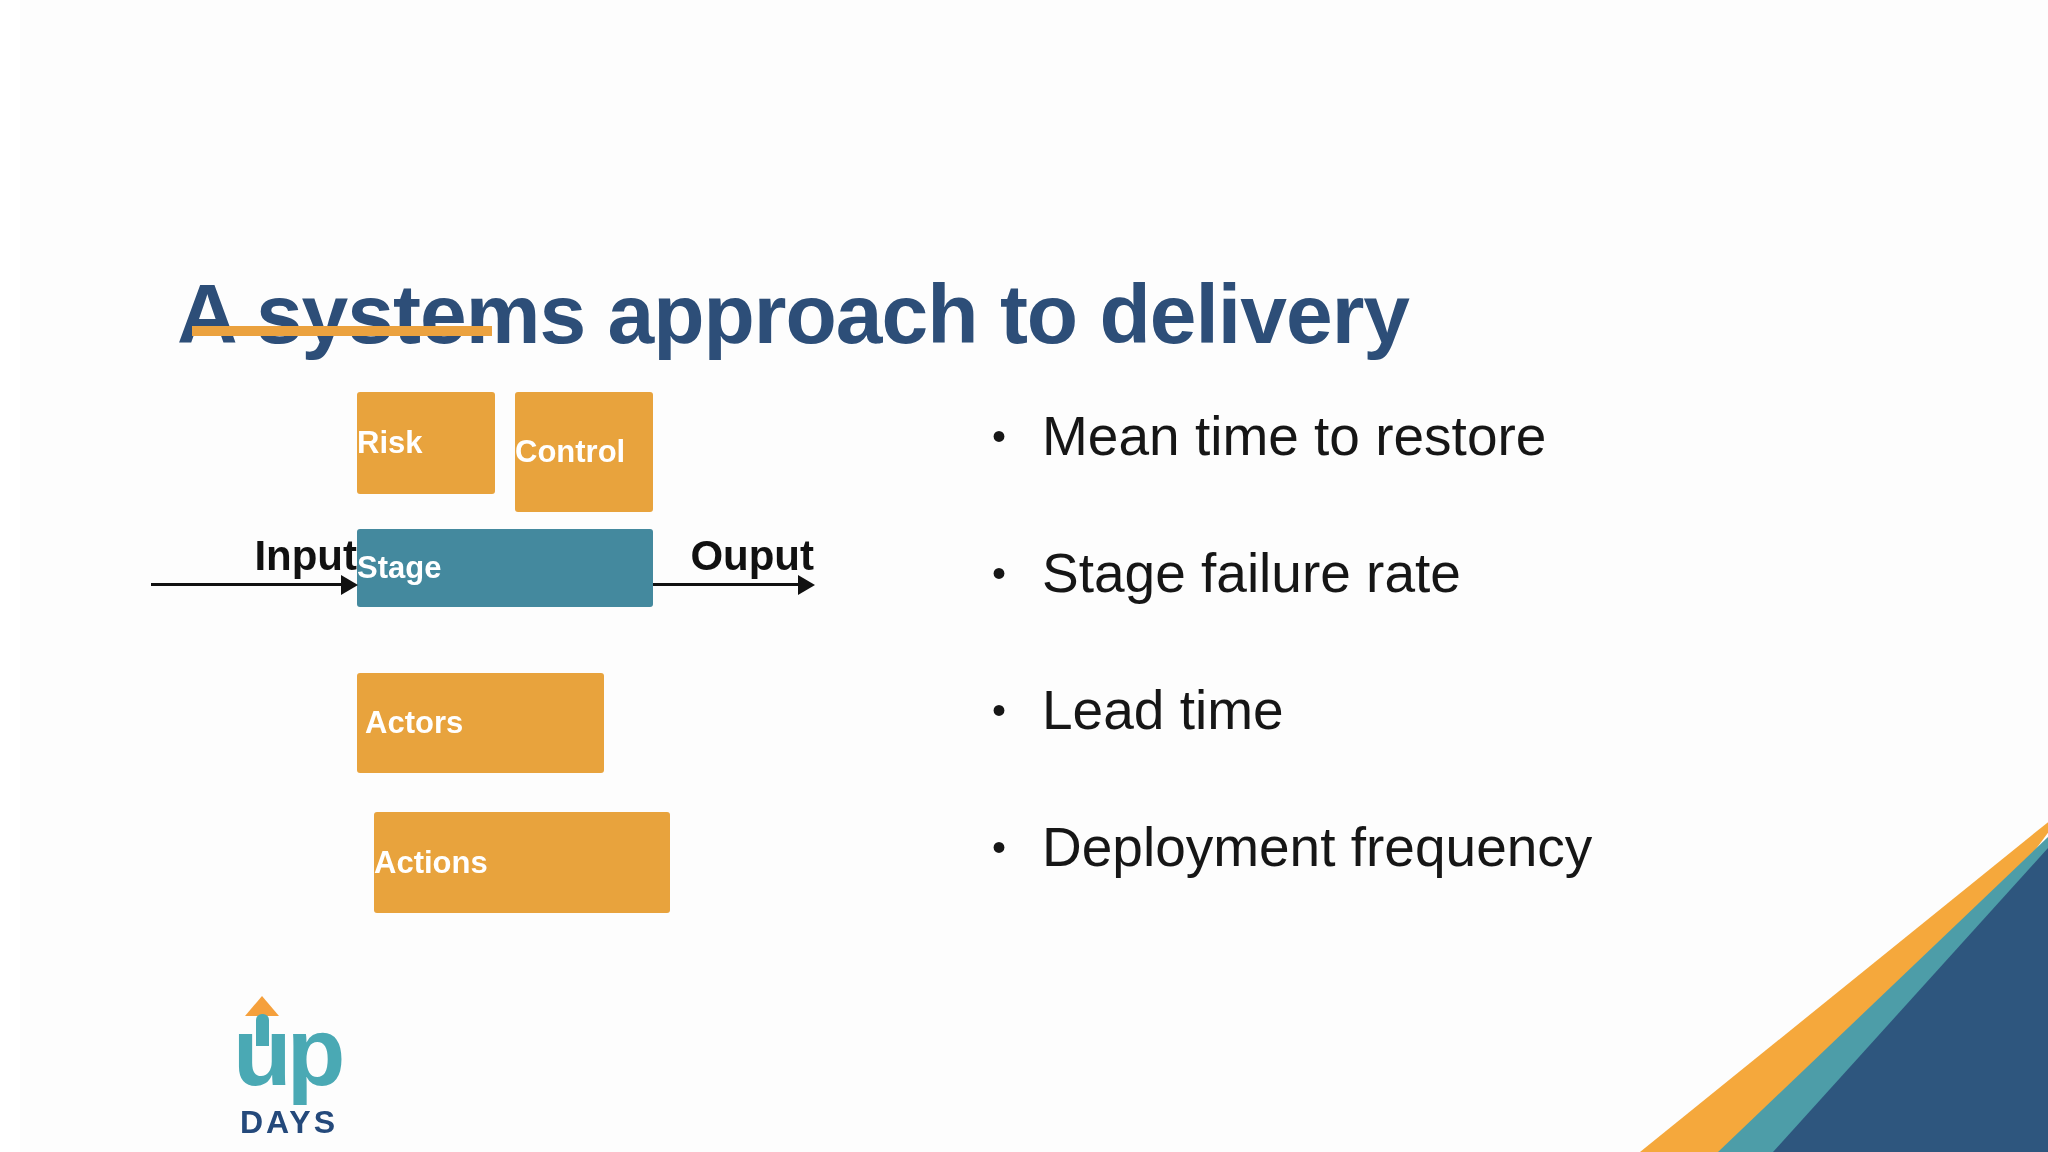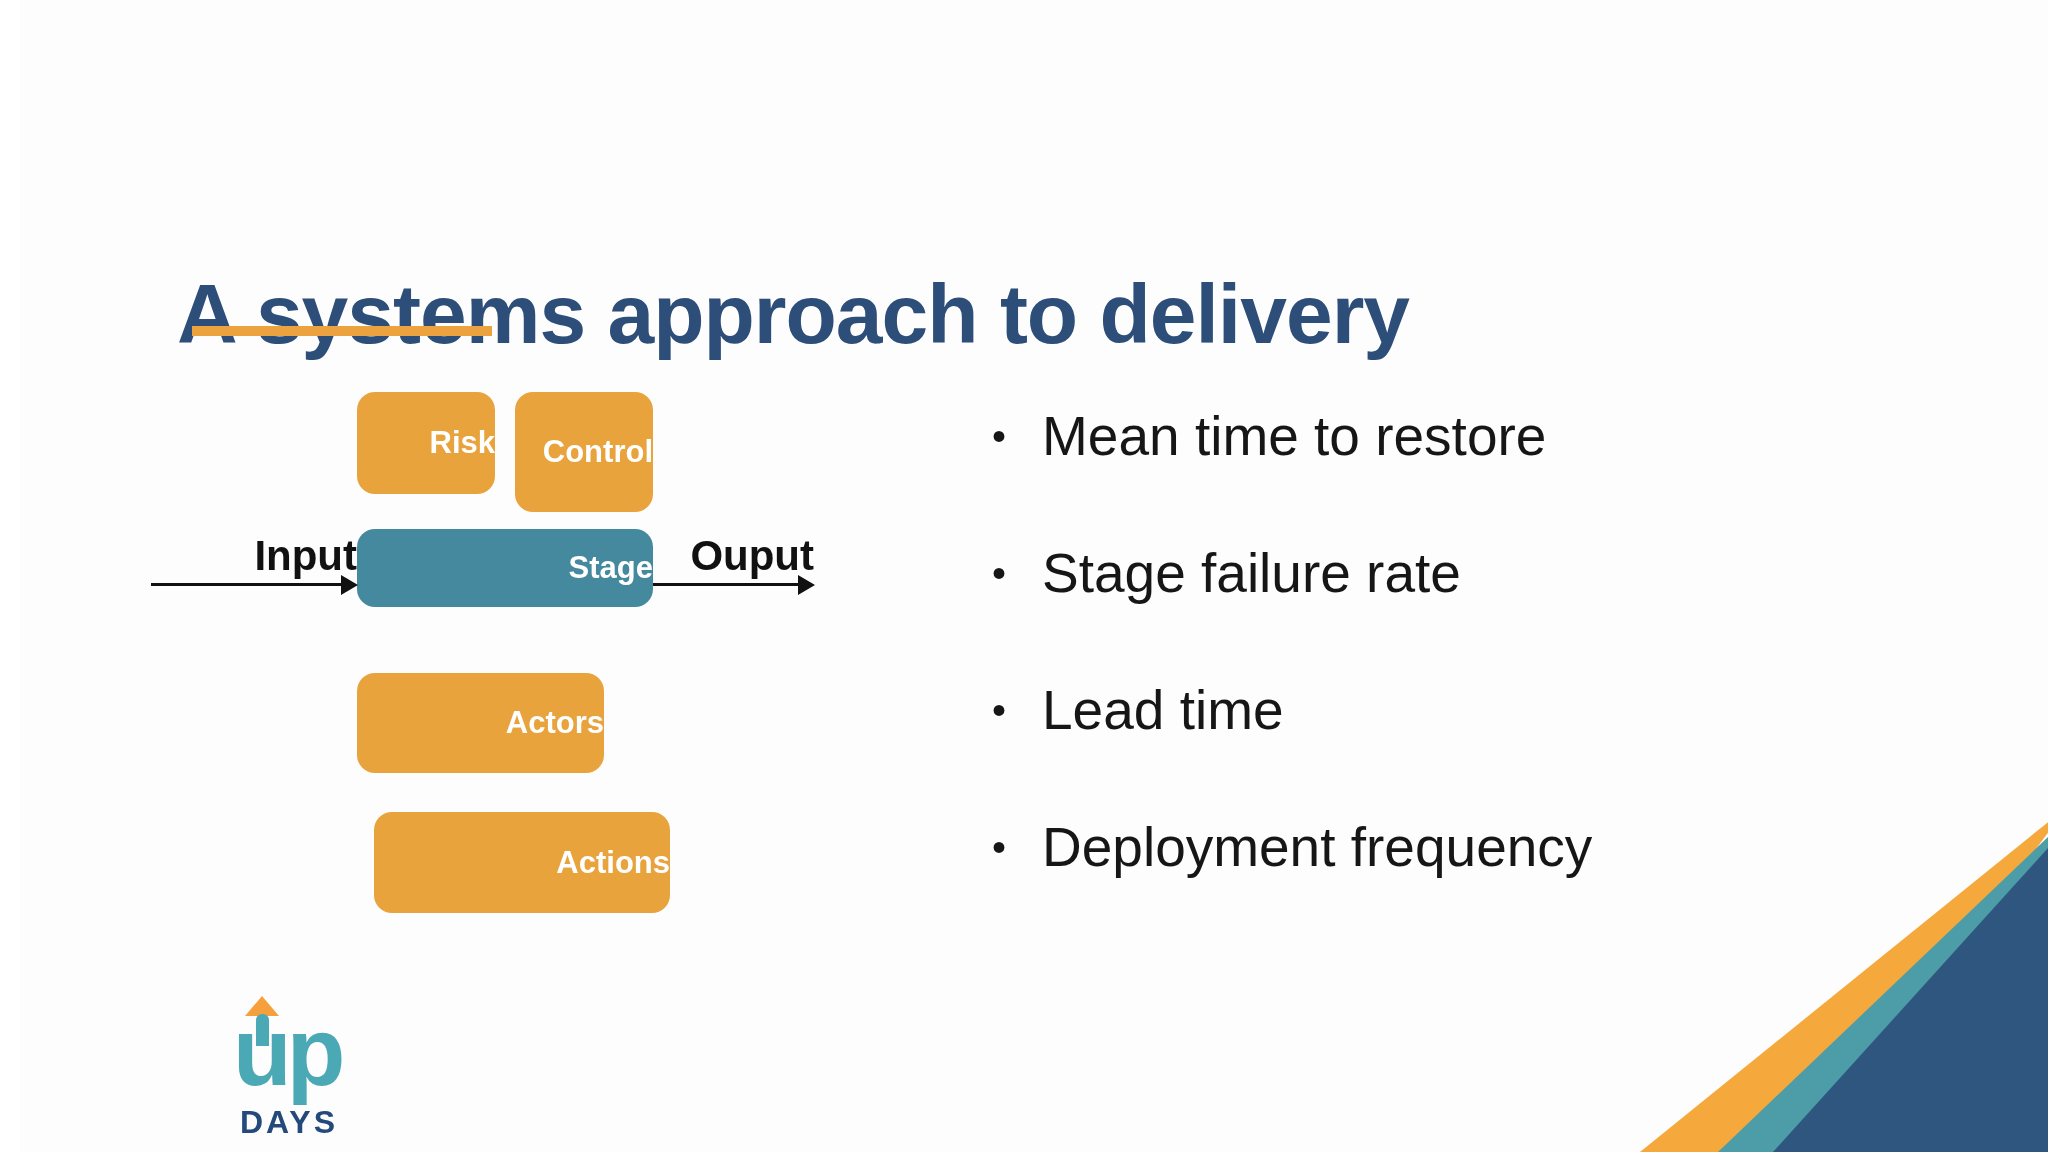--- a/index.html
+++ b/index.html
@@ -37,22 +37,22 @@
   }
   .title-underline{
     position:absolute;left:172px;top:326px;
     width:300px;height:10px;
     background:var(--accent-orange);
   }
 
   
   .dbox{
     position:absolute;
-    display:flex;align-items:center;justify-content:flex-end;
-    border-radius:18px;
+    display:flex;align-items:center;justify-content:flex-start;
+    border-radius:3px;
     color:#ffffff;font-weight:700;font-size:31px;
   }
   .dbox.orange{background:var(--box-orange);}
   .dbox.teal{background:var(--box-teal);}
   .box-risk   {left:337px;top:392px;width:138px;height:102px;}
   .box-control{left:495px;top:392px;width:138px;height:120px;}
   .box-stage  {left:337px;top:529px;width:296px;height:78px;}
   .box-actors {left:337px;top:673px;width:239px;height:100px;padding-left:8px;}
   .box-actions{left:354px;top:812px;width:296px;height:101px;}
 

